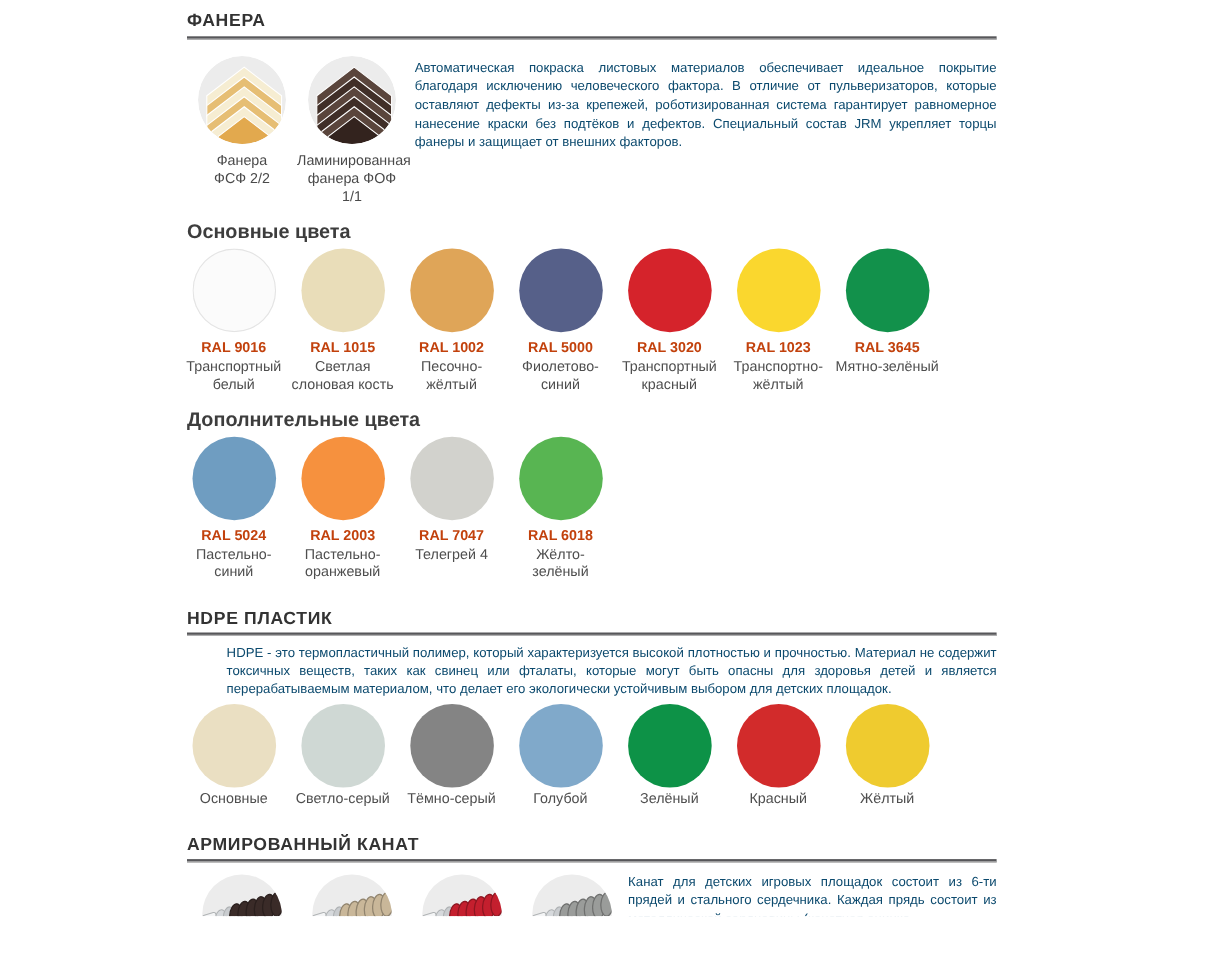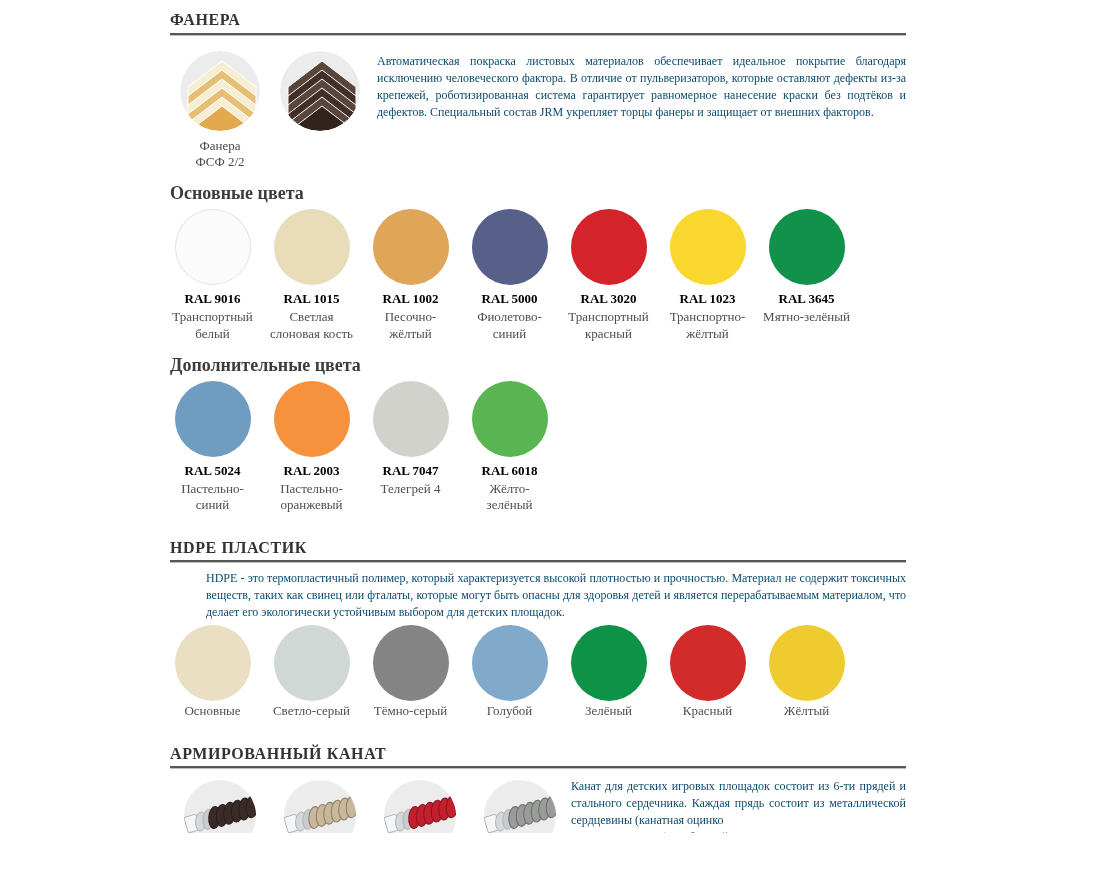--- a/index.html
+++ b/index.html
@@ -1,34 +1,34 @@
 <!DOCTYPE html>
 <html><head>
 <meta charset="utf-8">
 <style>
   html,body{margin:0;padding:0;background:#fff;}
   .page{position:relative;width:1110px;height:833px;background:#fff;overflow:hidden;
-        font-family:Liberation Serif, serif;color:#4a4a4a;}
+        font-family:Liberation Sans, sans-serif;color:#4a4a4a;}
   .content{margin-left:170px;width:736px;}
   h2.sec-title{margin:0;padding-top:9px;font-size:16px;font-weight:bold;color:#333;
         letter-spacing:.6px;line-height:1.35;}
   h2.mt{margin-top:14px;}
   .rule{height:2px;background:#57575a;border-bottom:1.5px solid #bdbdbd;margin-top:2px;}
   .desc{margin:0;font-size:12px;line-height:1.42;color:#0c4a6e;text-align:justify;}
   .ply-row{display:flex;margin-top:15px;}
   .mat-strip{display:flex;width:200px;flex:none;}
   .mat-cell{width:100px;text-align:center;}
   .mat-circle{width:80px;height:80px;border-radius:50%;margin:0 auto;overflow:hidden;}
   .mat-label{margin-top:7px;font-size:13px;line-height:1.3;color:#4a4a4a;white-space:pre-line;}
   .ply-desc{flex:1;margin-left:7px;margin-top:2px;}
   .subhead{margin-top:12px;font-size:18px;font-weight:600;color:#3d3d3d;}
   .swatch-row{display:flex;margin-top:5px;margin-left:-7px;}
   .swatch{width:99px;text-align:center;}
   .dot{width:76px;height:76px;border-radius:50%;margin:0 auto;}
-  .code{margin-top:6px;font-size:13px;font-weight:bold;color:#000000;}
+  .code{margin-top:6px;font-size:13px;font-weight:bold;color:#c2410c;}
   .cname{margin-top:2px;font-size:13px;line-height:1.28;color:#4e4e4e;white-space:pre-line;}
   .hdpe-desc{margin-top:7px;line-height:1.38;margin-left:36px;}
   .rope-row{display:flex;margin-top:9px;}
   .rope-strip{display:flex;width:400px;flex:none;}
   .rope-cell{width:100px;text-align:center;}
   .rope-circle{width:76px;height:76px;border-radius:50%;margin:0 auto;}
   .rope-desc{width:335px;margin-left:auto;margin-top:0;white-space:pre-line;}
   .footnote{position:absolute;left:170px;top:859px;margin:0;font-size:13.5px;color:#a0a0a0;}
   .bottom-line{position:absolute;left:0;top:861px;width:1110px;height:1px;background:#dcdcdc;}
 </style>
@@ -73,20 +73,22 @@
     <circle cx="40" cy="40" r="40" fill="#ECECEC"></circle>
     <g clip-path="url(#plyclip1)">
                     <path d="M8 36 L42 10 L76 36 L76 46 L42 20 L8 46 Z" fill="#5A453C" stroke="#ffffff" stroke-width="1"></path>
                     <path d="M8 45 L42 19 L76 45 L76 55 L42 29 L8 55 Z" fill="#402E27" stroke="#ffffff" stroke-width="1"></path>
                     <path d="M8 54 L42 28 L76 54 L76 64 L42 38 L8 64 Z" fill="#5A453C" stroke="#ffffff" stroke-width="1"></path>
                     <path d="M8 63 L42 37 L76 63 L76 73 L42 47 L8 73 Z" fill="#402E27" stroke="#ffffff" stroke-width="1"></path>
                     <path d="M8 72 L42 46 L76 72 L76 82 L42 56 L8 82 Z" fill="#5A453C" stroke="#ffffff" stroke-width="1"></path>
                     <path d="M8 81 L42 55 L76 81 L76 115 L8 115 Z" fill="#33231E" stroke="#ffffff" stroke-width="1"></path>
                   </g>
                 </svg></div>
+              <div class="mat-label">Ламинированная
+фанера ФОФ 1/1</div>
             </div>
           </div>
         <p class="desc ply-desc">Автоматическая покраска листовых материалов обеспечивает идеальное покрытие благодаря исключению человеческого фактора. В отличие от пульверизаторов, которые оставляют дефекты из-за крепежей, роботизированная система гарантирует равномерное нанесение краски без подтёков и дефектов. Специальный состав JRM укрепляет торцы фанеры и защищает от внешних факторов.</p>
       </div>
       <div class="subhead">Основные цвета</div>
       <div class="swatch-row" id="main-colors">
           <div class="swatch">
             <div class="dot" style="background: rgb(251, 251, 251); box-shadow: rgb(228, 228, 228) 0px 0px 0px 1px inset;"></div>
             <div class="code">RAL 9016</div>
             <div class="cname">Транспортный

